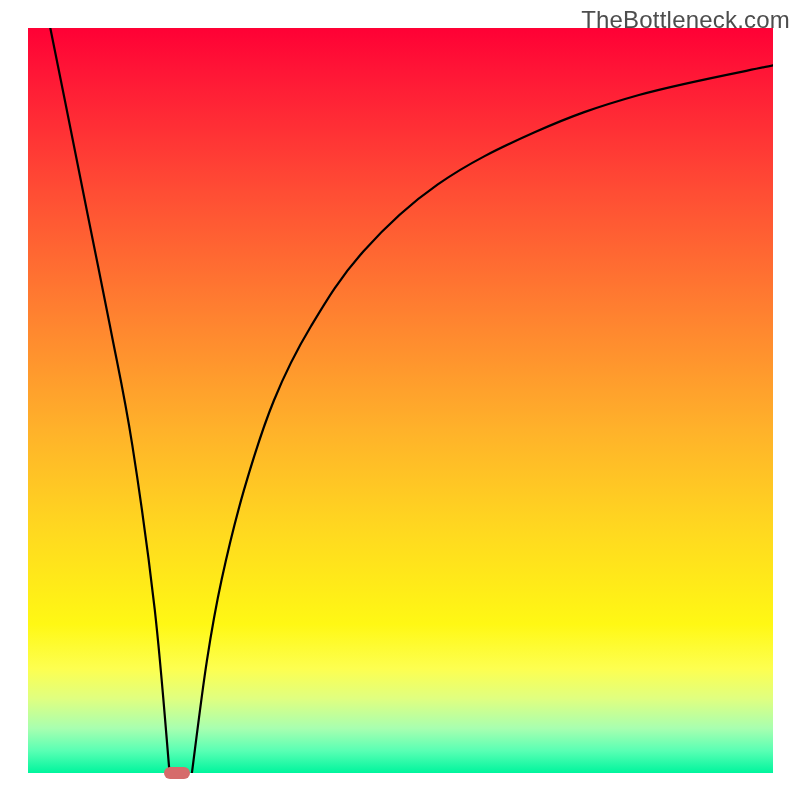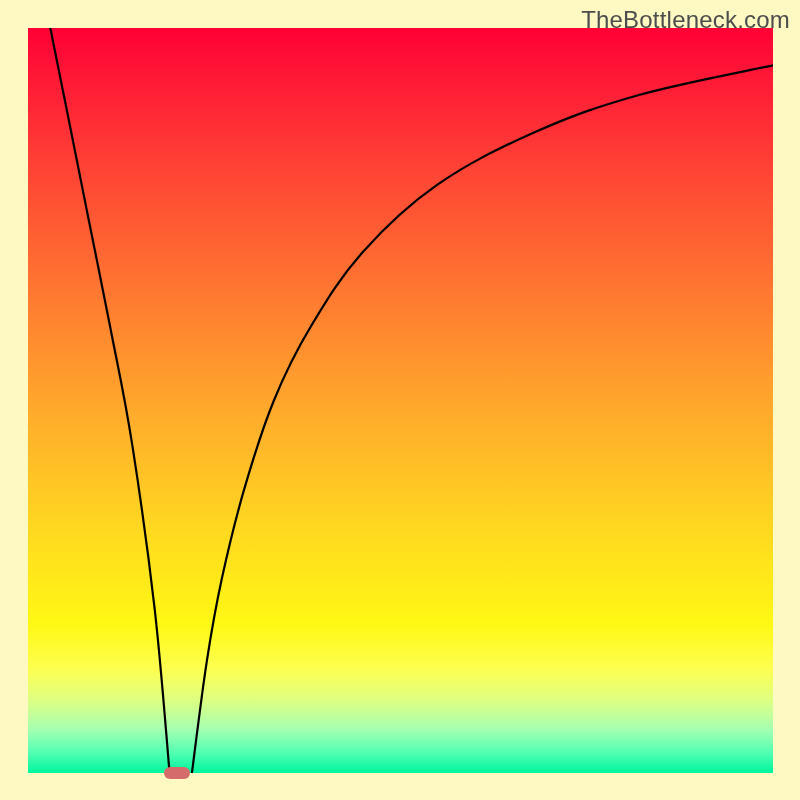--- a/index.html
+++ b/index.html
@@ -8,21 +8,21 @@
     width: 800px;
     height: 800px;
     overflow: hidden;
     background: #000;
     font-family: Arial, Helvetica, sans-serif;
   }
   .frame {
     position: relative;
     width: 800px;
     height: 800px;
-    background: #fef9c3;
+    background: #ffffff;
     text-align: center;
   }
   .plot-area {
     position: absolute;
     left: 28px;
     top: 28px;
     width: 745px;
     height: 745px;
     background: linear-gradient(
       to bottom,

